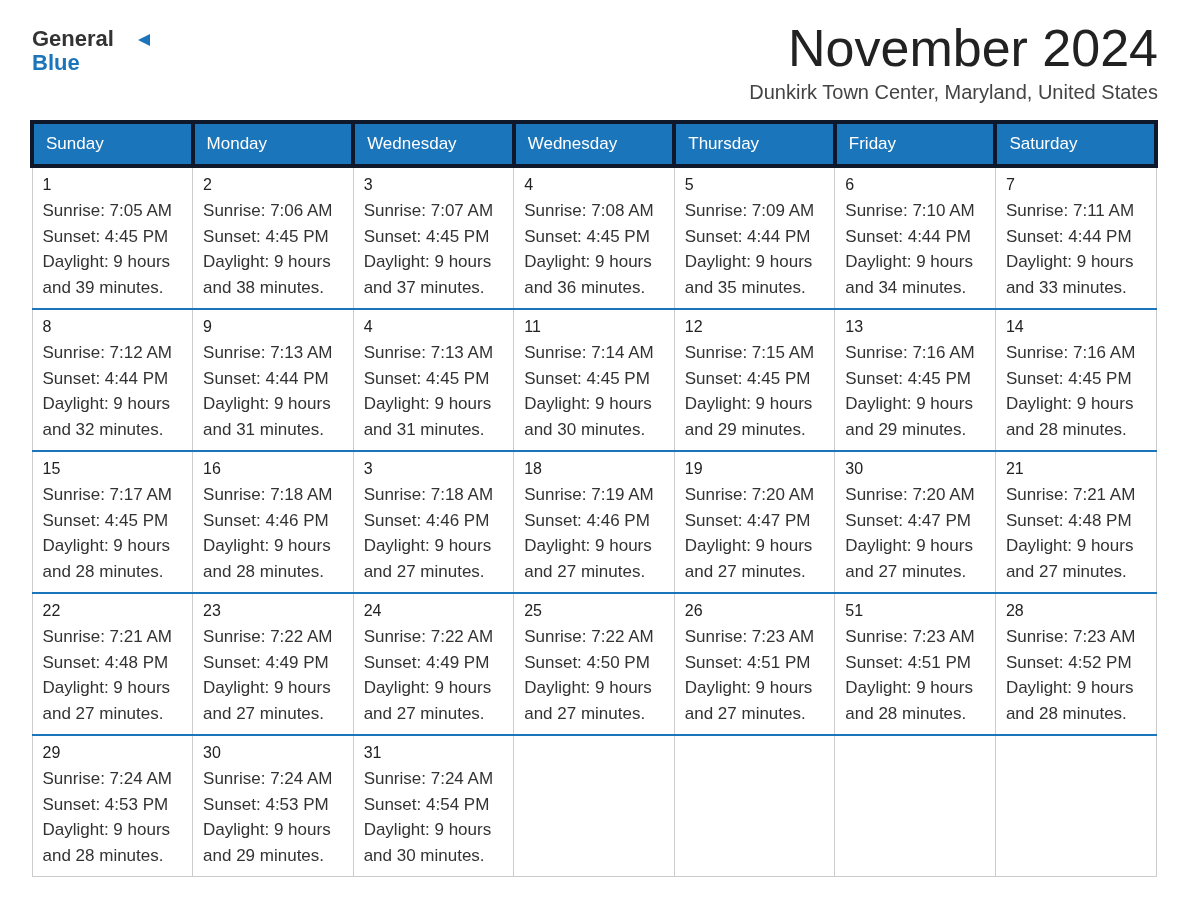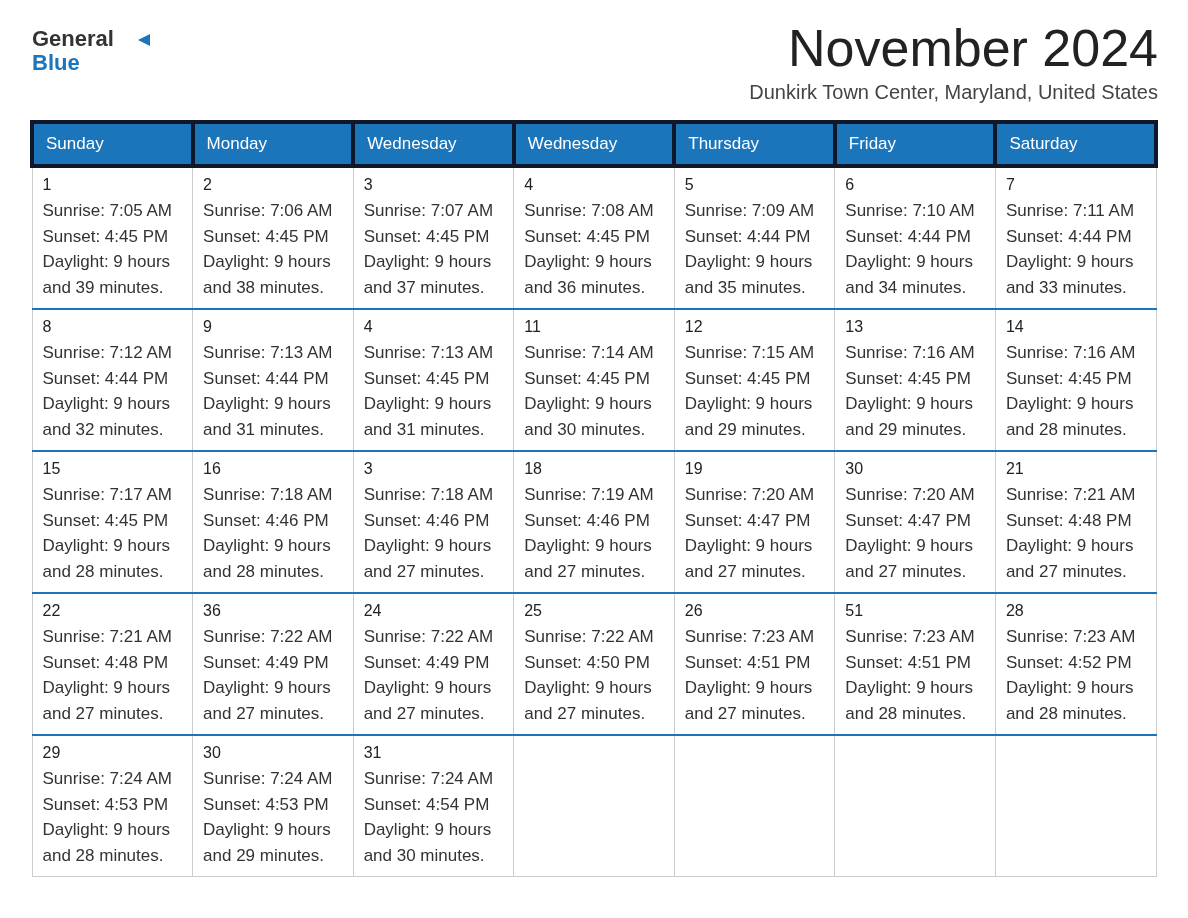--- a/index.html
+++ b/index.html
@@ -310,21 +310,21 @@
         <td>
           <span class="day-number">22</span>
           <div class="day-info">
             Sunrise: 7:21 AM<br>
             Sunset: 4:48 PM<br>
             Daylight: 9 hours<br>
             and 27 minutes.
           </div>
         </td>
         <td>
-          <span class="day-number">36</span>
+          <span class="day-number">23</span>
           <div class="day-info">
             Sunrise: 7:22 AM<br>
             Sunset: 4:49 PM<br>
             Daylight: 9 hours<br>
             and 27 minutes.
           </div>
         </td>
         <td>
           <span class="day-number">24</span>
           <div class="day-info">

